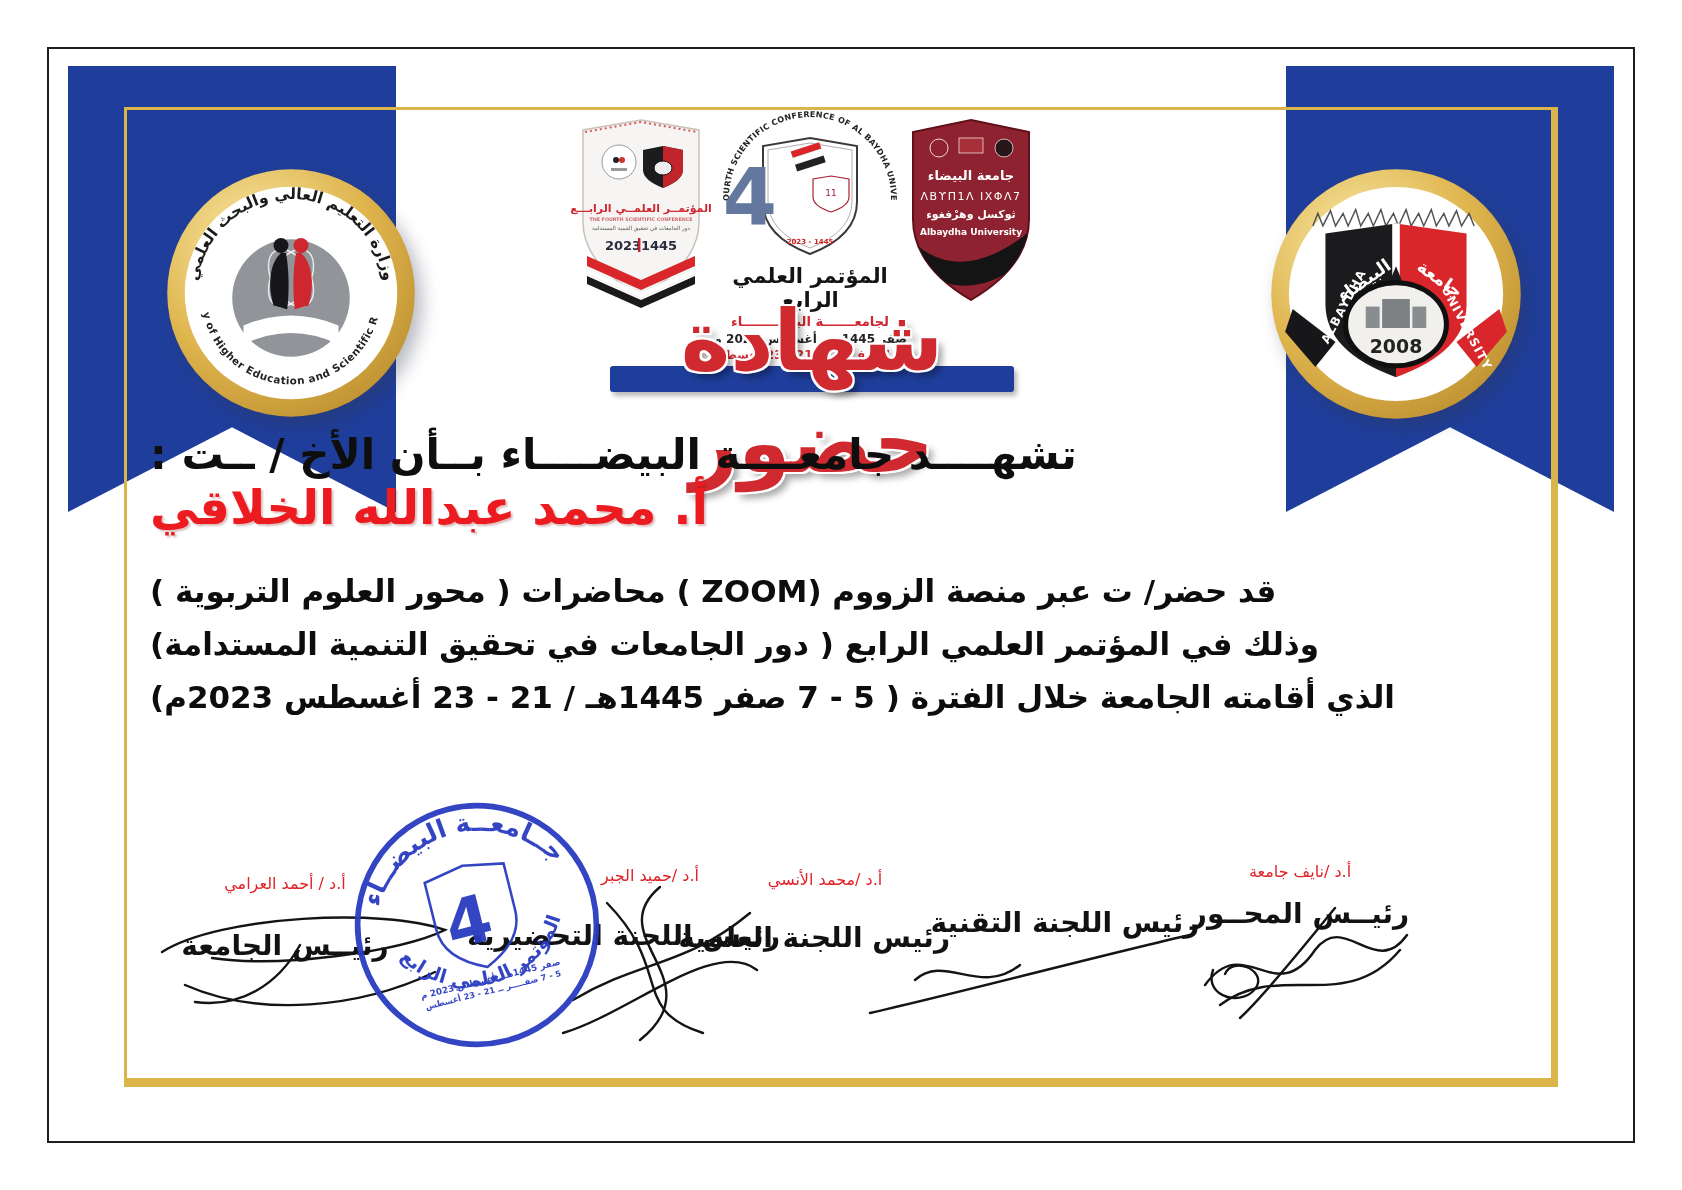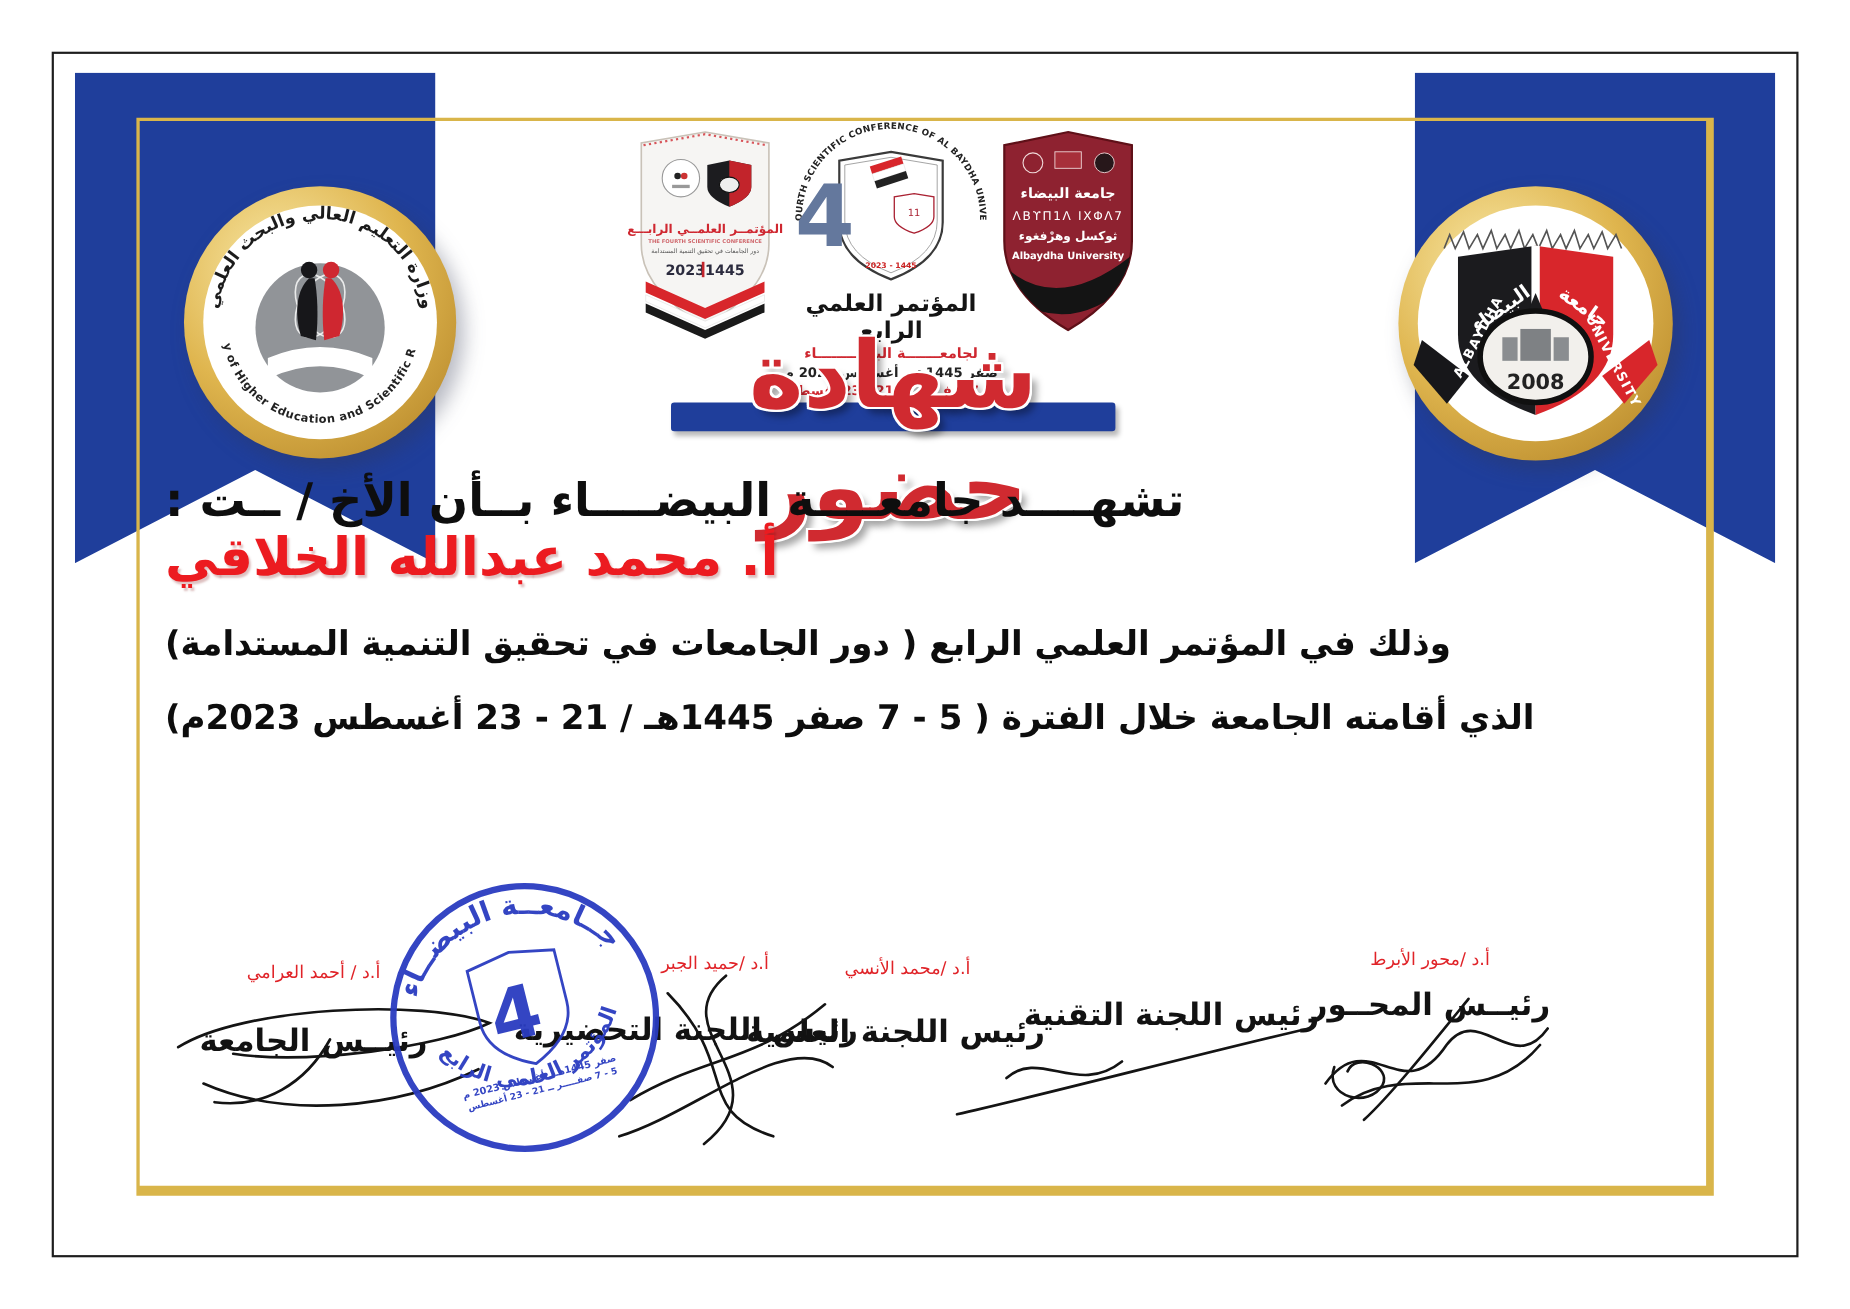--- a/index.html
+++ b/index.html
@@ -25,21 +25,21 @@
   .title-wrap{position:absolute;left:582px;top:290px;width:460px;height:106px;z-index:2;}
   .title-bar{position:absolute;left:28px;bottom:4px;width:404px;height:26px;background:#1f3e9b;border-radius:3px;
              box-shadow:3px 4px 5px rgba(0,0,0,.28);}
   .title-text{position:absolute;inset:0;text-align:center;direction:rtl;font-size:84px;font-weight:bold;
       color:#d02a30;line-height:102px;
       text-shadow:2px 0 0 #fff,-2px 0 0 #fff,0 2px 0 #fff,0 -2px 0 #fff,2px 2px 0 #fff,-2px -2px 0 #fff,
                   2px -2px 0 #fff,-2px 2px 0 #fff,6px 6px 7px rgba(0,0,0,.35);}
   .text-col{position:absolute;left:150px;top:430px;width:1270px;text-align:left;direction:rtl;z-index:2;}
   .line-intro{font-size:42px;font-weight:bold;color:#0e0e0e;}
   .line-name{font-size:48px;font-weight:bold;color:#ec1b20;margin-top:0;text-shadow:2px 2px 2px rgba(120,0,0,.25);}
-  .line-body{font-size:31px;font-weight:bold;color:#0d0d0d;margin-top:32px;}
+  .line-body{font-size:31px;font-weight:bold;color:#0d0d0d;margin-top:17px;}
   .line-body.first{margin-top:38px;}
   .line-wish{font-size:33px;font-weight:bold;color:#1c17ad;text-decoration:underline;margin-top:26px;}
   .sig{position:absolute;text-align:center;direction:rtl;z-index:3;}
   .sig-name{color:#e02328;font-size:16px;font-weight:normal;white-space:nowrap;}
   .sig-role{color:#121212;font-size:28px;font-weight:bold;white-space:nowrap;}
   .squiggle{position:absolute;z-index:5;}
   .squiggle path{stroke:#141414;fill:none;stroke-width:2.4;stroke-linecap:round;}
   .stamp{position:absolute;left:350px;top:798px;width:254px;height:254px;transform:rotate(-14deg);
          opacity:.95;z-index:6;}
 </style>
@@ -163,26 +163,27 @@
   </svg>
 
   <div class="title-wrap">
     <div class="title-bar"></div>
     <div class="title-text">شهادة حضور</div>
   </div>
 
   <div class="text-col">
     <div class="line-intro">تشهــــد جامعــــة البيضــــاء بــأن الأخ / ــت :</div>
     <div class="line-name">أ. محمد عبدالله الخلاقي</div>
+    <div class="line-body first">قد حضر/ ت  عبر منصة الزووم (ZOOM ) محاضرات  ( محور العلوم التربوية )</div>
     <div class="line-body">وذلك في المؤتمر العلمي الرابع ( دور الجامعات في تحقيق التنمية المستدامة)</div>
     <div class="line-body">الذي أقامته الجامعة خلال الفترة ( 5 - 7  صفر 1445هـ / 21 -  23 أغسطس 2023م)</div>
   </div>
 
   <div class="sig" style="left:1150px;top:862px;width:300px;">
-    <div class="sig-name">أ.د /محور الأبرط</div>
+    <div class="sig-name">أ.د /نايف جامعة</div>
     <div class="sig-role" style="margin-top:16px;">رئيــس المحــور</div>
   </div>
   <div class="sig" style="left:930px;top:876px;width:270px;">
     <div class="sig-role" style="margin-top:30px;">رئيس اللجنة التقنية</div>
   </div>
   <div class="sig" style="left:700px;top:870px;width:250px;">
     <div class="sig-name">أ.د /محمد الأنسي</div>
     <div class="sig-role" style="margin-top:32px;">رئيس اللجنة العلمية</div>
   </div>
   <div class="sig" style="left:520px;top:866px;width:260px;">

